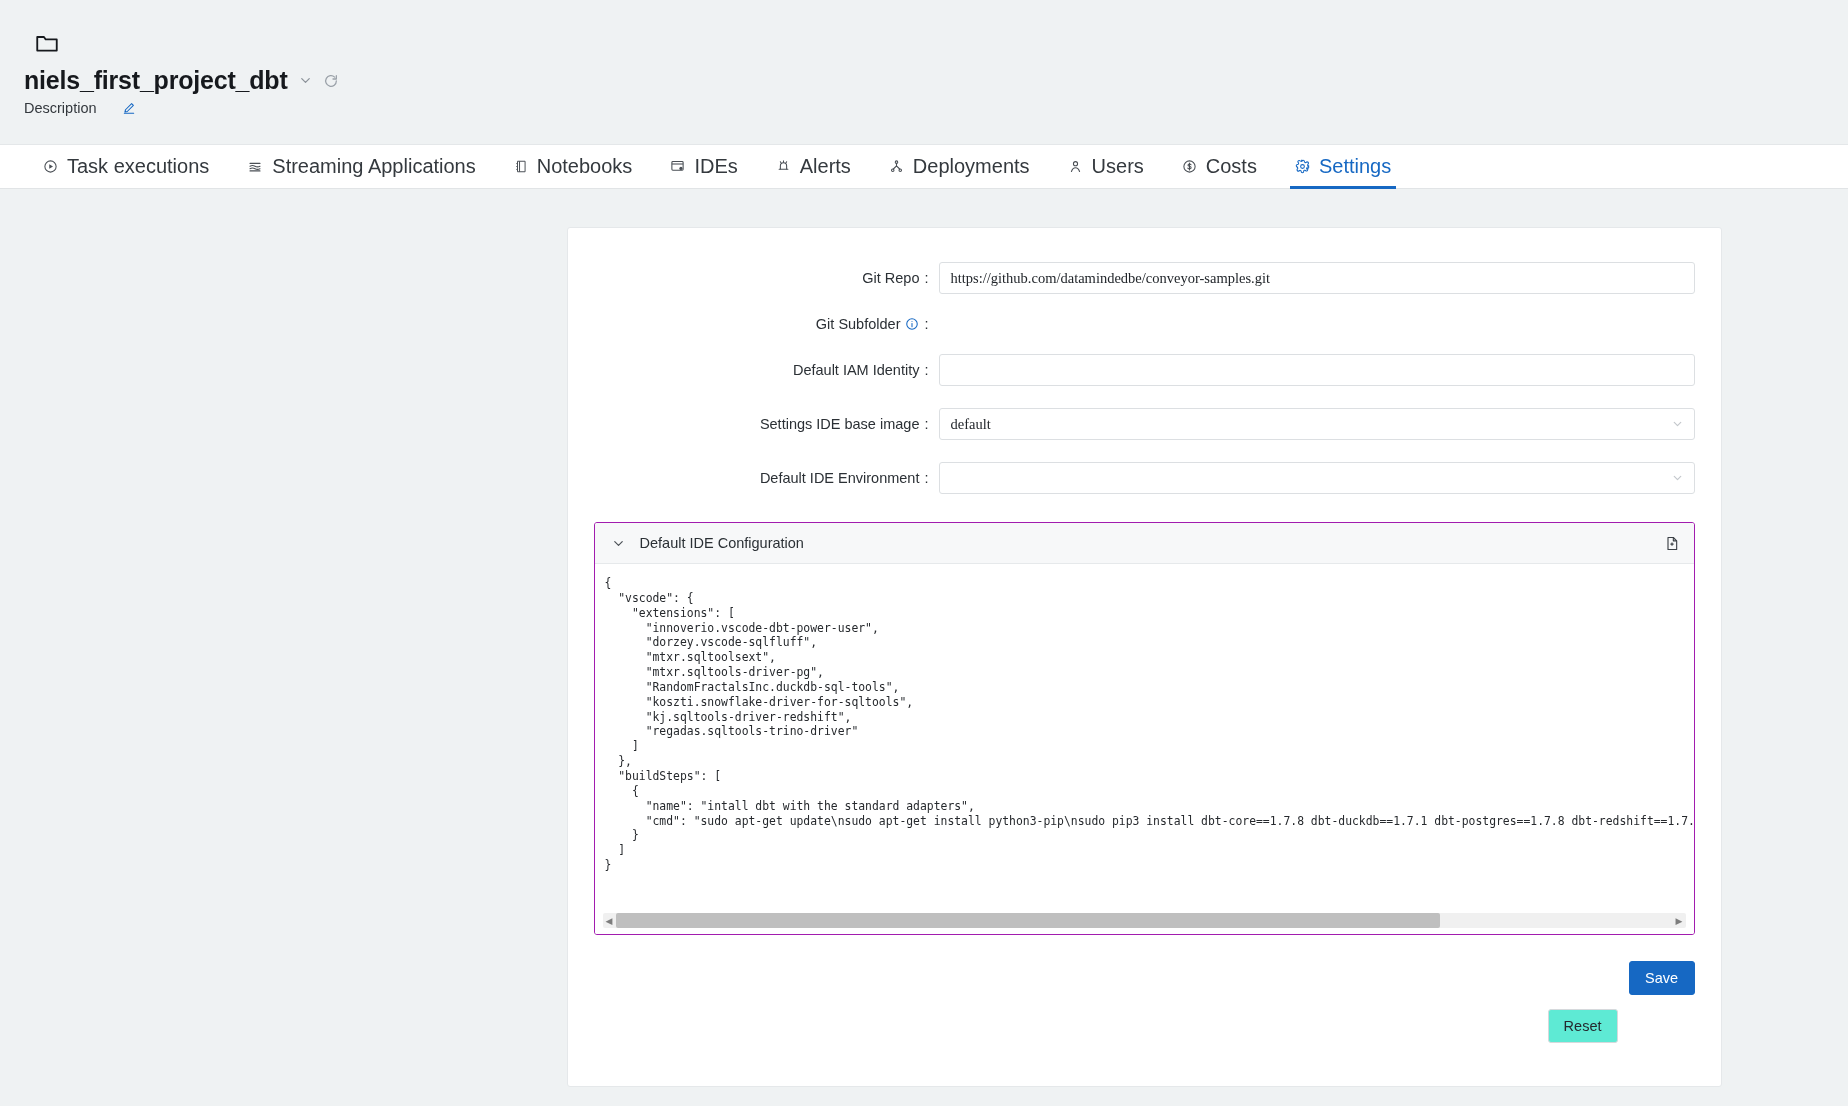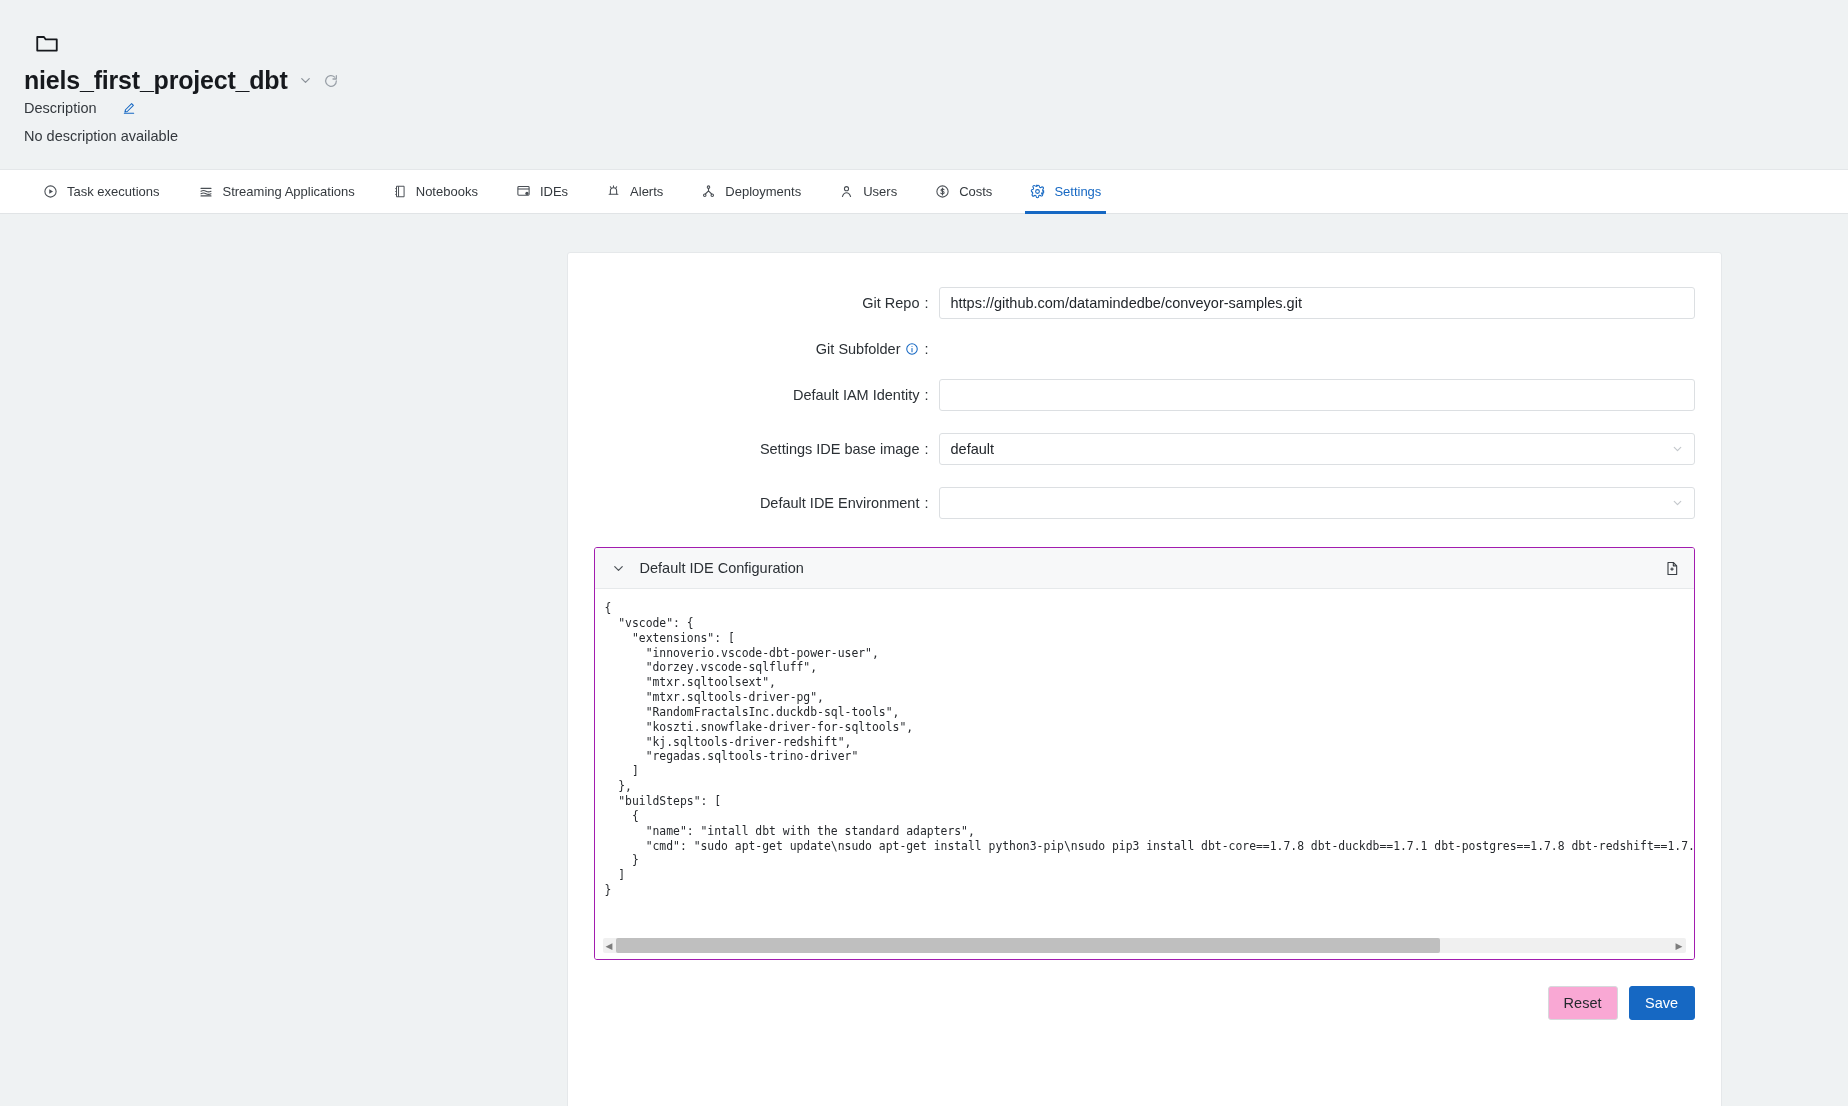--- a/index.html
+++ b/index.html
@@ -68,21 +68,21 @@
     height: 45px;
     display: flex;
     align-items: stretch;
     padding-left: 24px;
   }
   .tab {
     display: flex;
     align-items: center;
     gap: 9px;
     padding: 0 19px;
-    font-size: 13px;
+    font-size: 20px;
     color: #34393e;
     cursor: pointer;
     position: relative;
     white-space: nowrap;
   }
   .tab .tico { display:flex; align-items:center; color:#4a4f55; }
   .tab.active { color: #1668c3; font-weight: 500; }
   .tab.active .tico { color: #1668c3; }
   .tab.active::after {
     content: "";
@@ -133,21 +133,21 @@
     flex: 1;
     height: 32px;
     border: 1px solid #dcdfe2;
     border-radius: 3px;
     background: #fff;
     font-size: 14.5px;
     color: #22262b;
     padding: 0 11px;
     display: flex;
     align-items: center;
-    font-family: Liberation Sans, sans-serif;
+    font-family: Liberation Serif, serif;
     position: relative;
   }
   .field.select { padding-right: 30px; }
   .field .sel-chev {
     position: absolute;
     right: 10px; top: 50%;
     transform: translateY(-50%);
     color: #c4c8cc;
     display: flex; align-items: center;
   }
@@ -231,23 +231,24 @@
     border-radius: 3px;
     font-size: 14.5px;
     display: flex;
     align-items: center;
     justify-content: center;
     cursor: pointer;
     padding: 0 15px;
     font-family: "Liberation Sans", sans-serif;
   }
   .btn.secondary {
-    background: #f9a8d4;
+    background: #5eead4;
     border: 1px solid #d6d9dc;
     color: #25292e;
+    margin-top: 48px;
   }
   .btn.primary {
     background: #1668c3;
     border: 1px solid #1668c3;
     color: #ffffff;
   }
 </style>
 </head>
 <body>
 
@@ -276,21 +277,20 @@
 <div class="desc-block">
   <div class="desc-label-row">
     <span>Description</span>
     <span class="pencil-ico">
       <svg width="14" height="14" viewBox="0 0 24 24" fill="none" stroke="currentColor" stroke-width="1.8" stroke-linecap="round" stroke-linejoin="round">
         <path d="M16.5 4.5l3 3L9 18l-4 1 1-4z"></path>
           <line x1="4" y1="21" x2="20" y2="21"></line>
       </svg>
     </span>
   </div>
-  <div class="desc-value">No description available</div>
 </div>
 
 <div class="tabbar">
 
   <div class="tab">
     <span class="tico">
       <svg width="15" height="15" viewBox="0 0 24 24" fill="none" stroke="currentColor" stroke-width="1.7">
           <circle cx="12" cy="12" r="9"></circle>
           <polygon points="10,8.3 16,12 10,15.7" fill="currentColor" stroke="none"></polygon>
         </svg>

